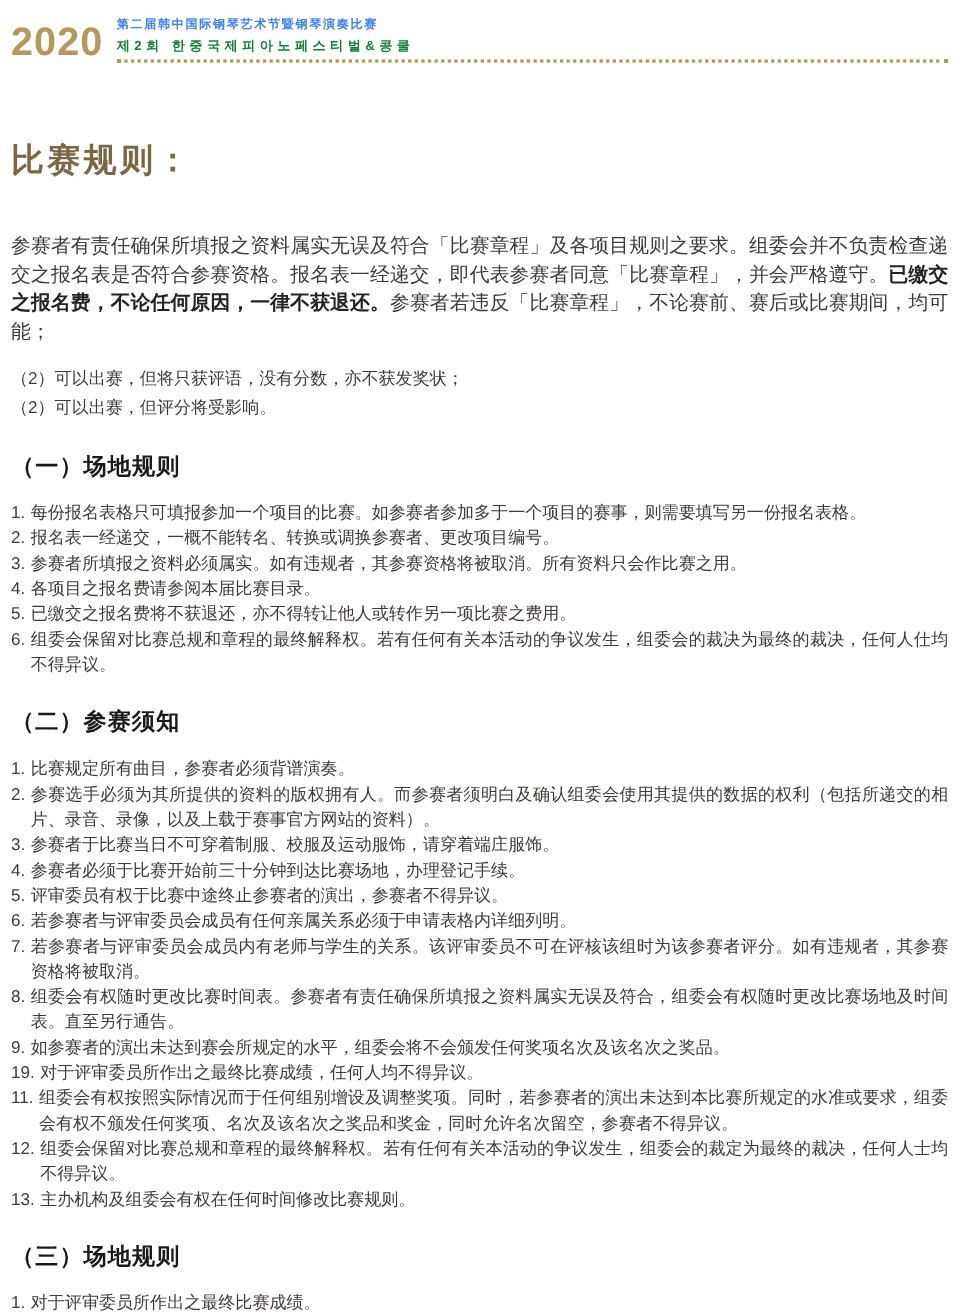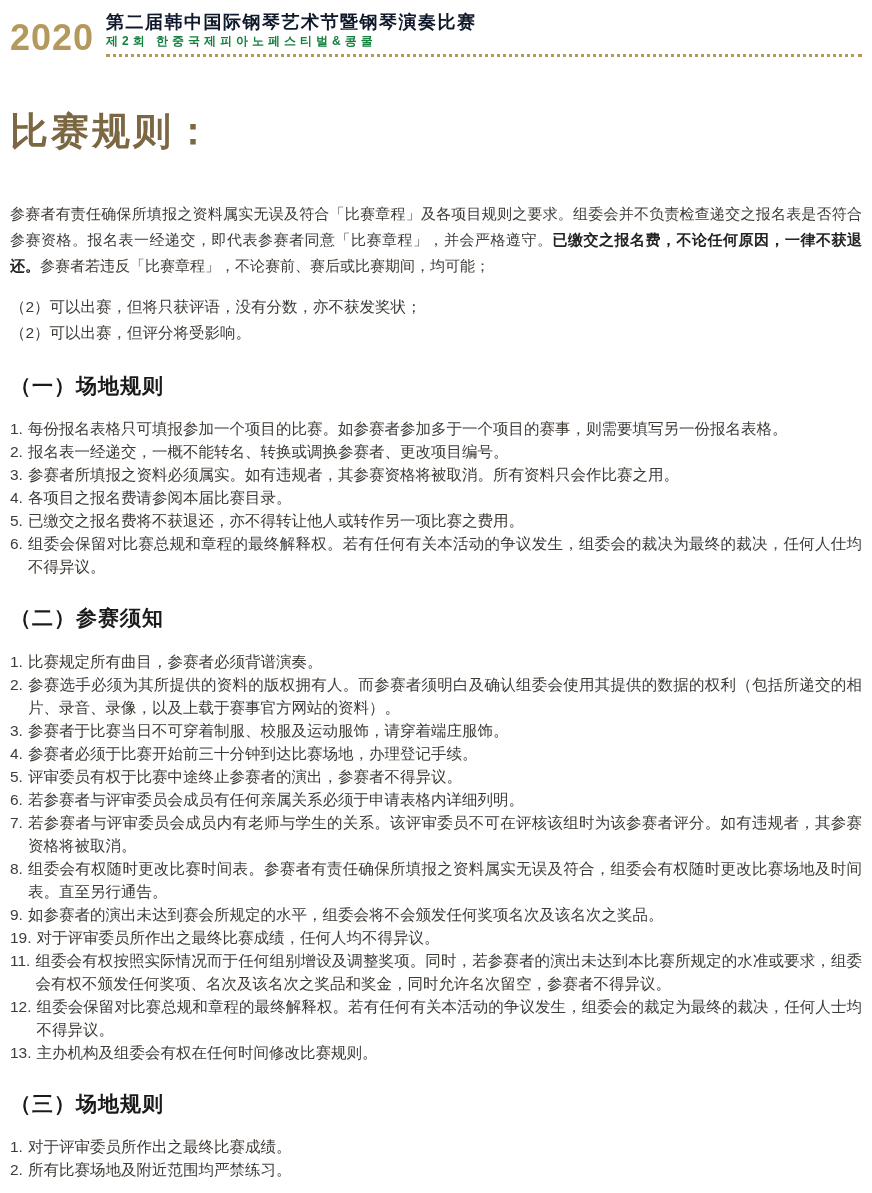--- a/index.html
+++ b/index.html
@@ -17,51 +17,51 @@
   .year {
     font-size: 36px;
     font-weight: bold;
     color: #b4995c;
     line-height: 38px;
     letter-spacing: 1px;
     margin-right: 12px;
   }
   .header-right { flex: 1; padding-top: 2px; }
   .ht-cn {
-    font-size: 18px;
-    font-weight: bold;
-    color: #0f172a;
+    font-size: 11px;
+    font-weight: bold;
+    color: #3b82f6;
     letter-spacing: 1.5px;
     line-height: 17px;
     white-space: nowrap;
   }
   .ht-kr {
     font-size: 12px;
     font-weight: bold;
     color: #15803d;
     letter-spacing: 4px;
     line-height: 16px;
     margin-top: 2px;
     white-space: nowrap;
   }
   .dots { border-top: 3px dotted #b4995c; margin-top: 5px; height: 0; }
 
   
   .page-title {
-    margin-top: 49px;
-    font-size: 38px;
+    margin-top: 68px;
+    font-size: 30px;
     font-weight: bold;
     color: #7c6743;
     letter-spacing: 3px;
   }
 
   
   .intro {
     margin-top: 44px;
-    font-size: 15px;
+    font-size: 18px;
     line-height: 26px;
     text-align: justify;
     font-family: Liberation Serif, serif;
   }
   .intro b { font-weight: bold; color: #232323; }
   .penalties { font-size: 15.5px; line-height: 26px; }
   .penalty { white-space: normal; }
 
   
   .section { margin-top: 26px; }

